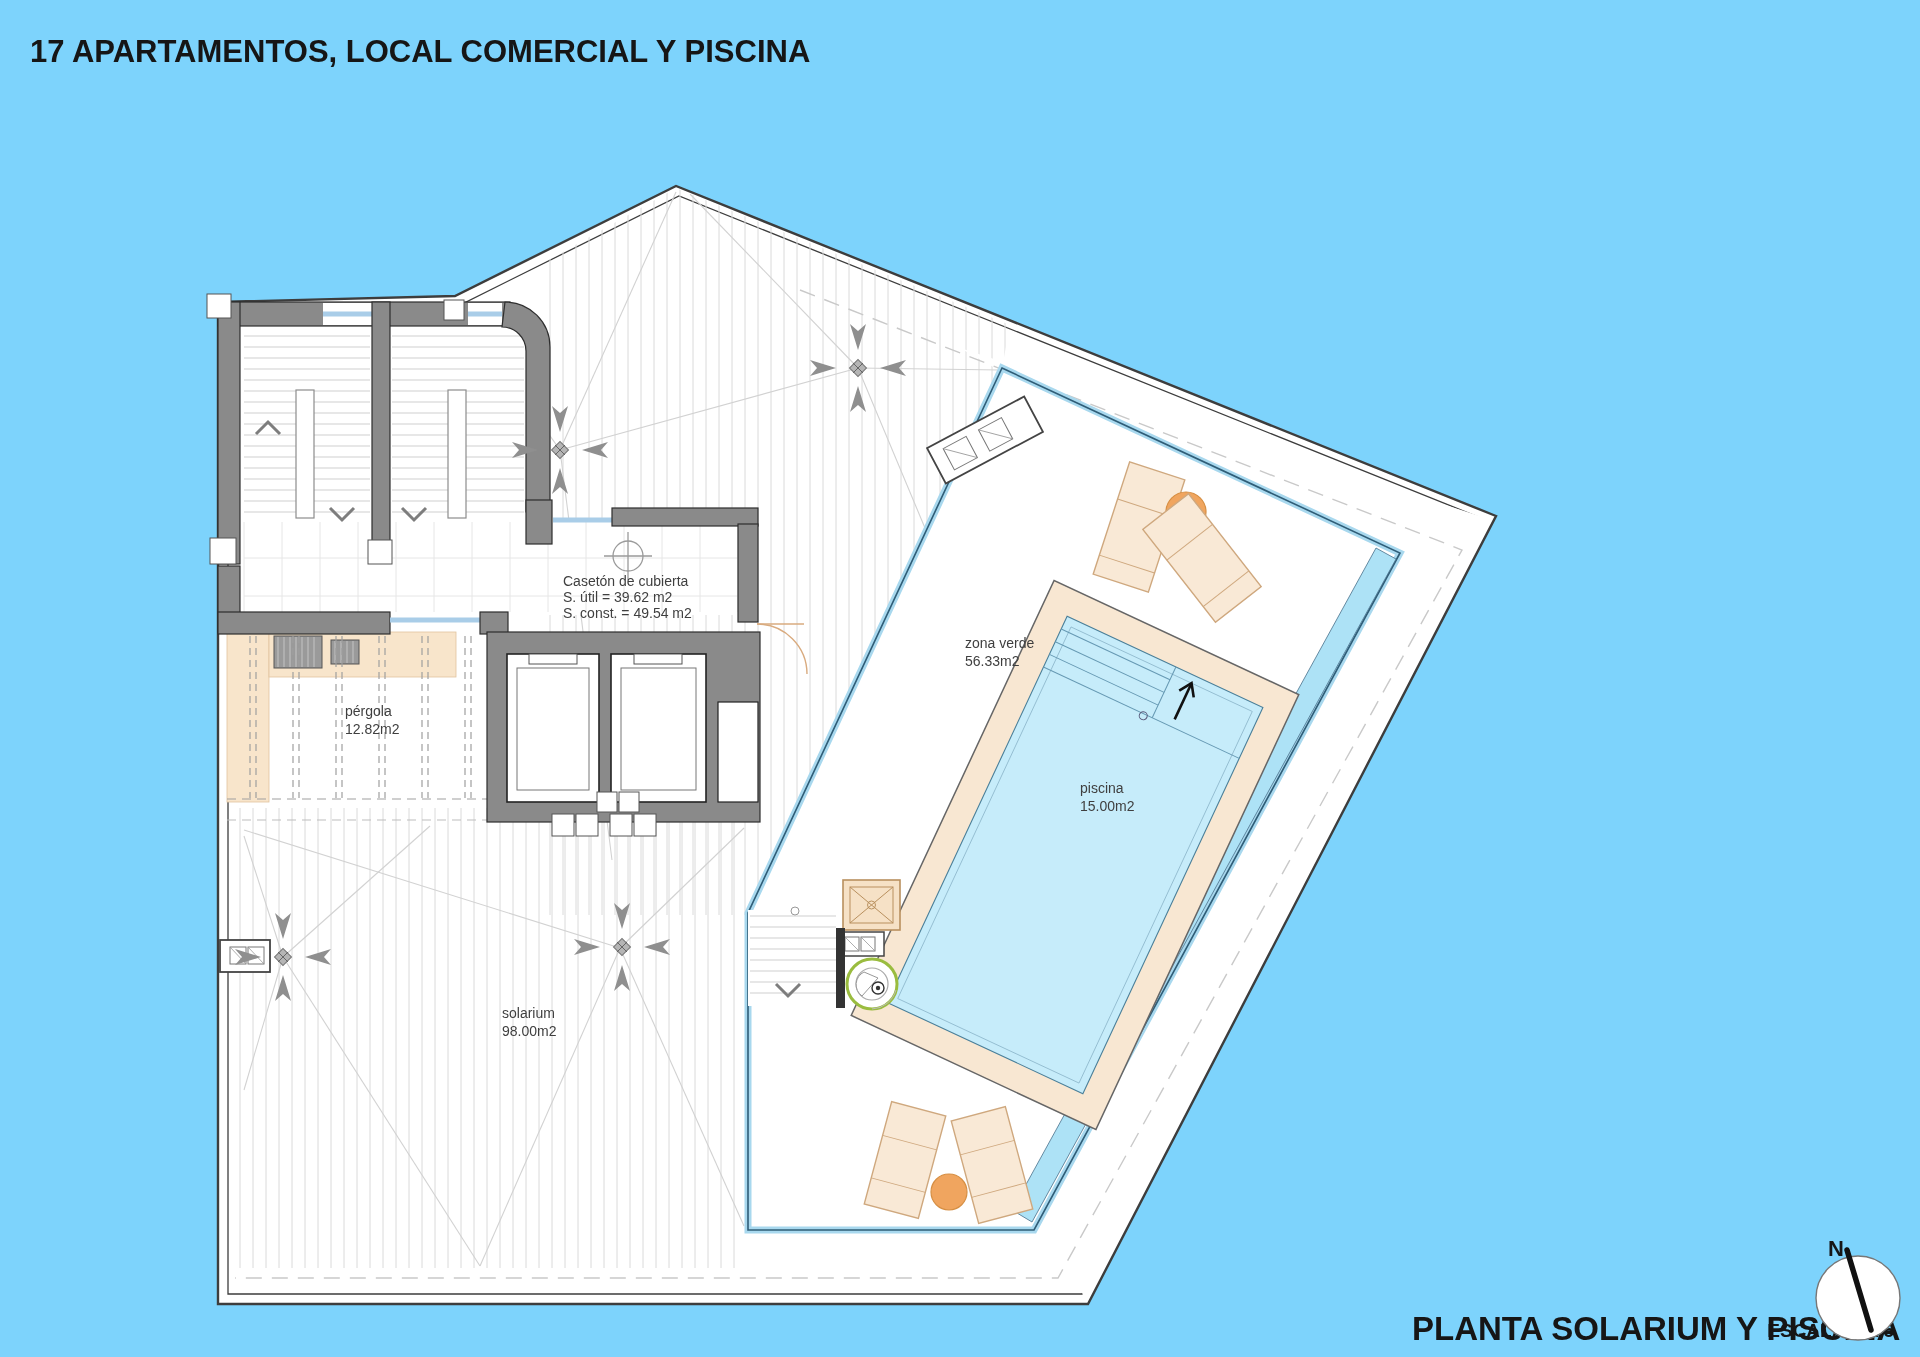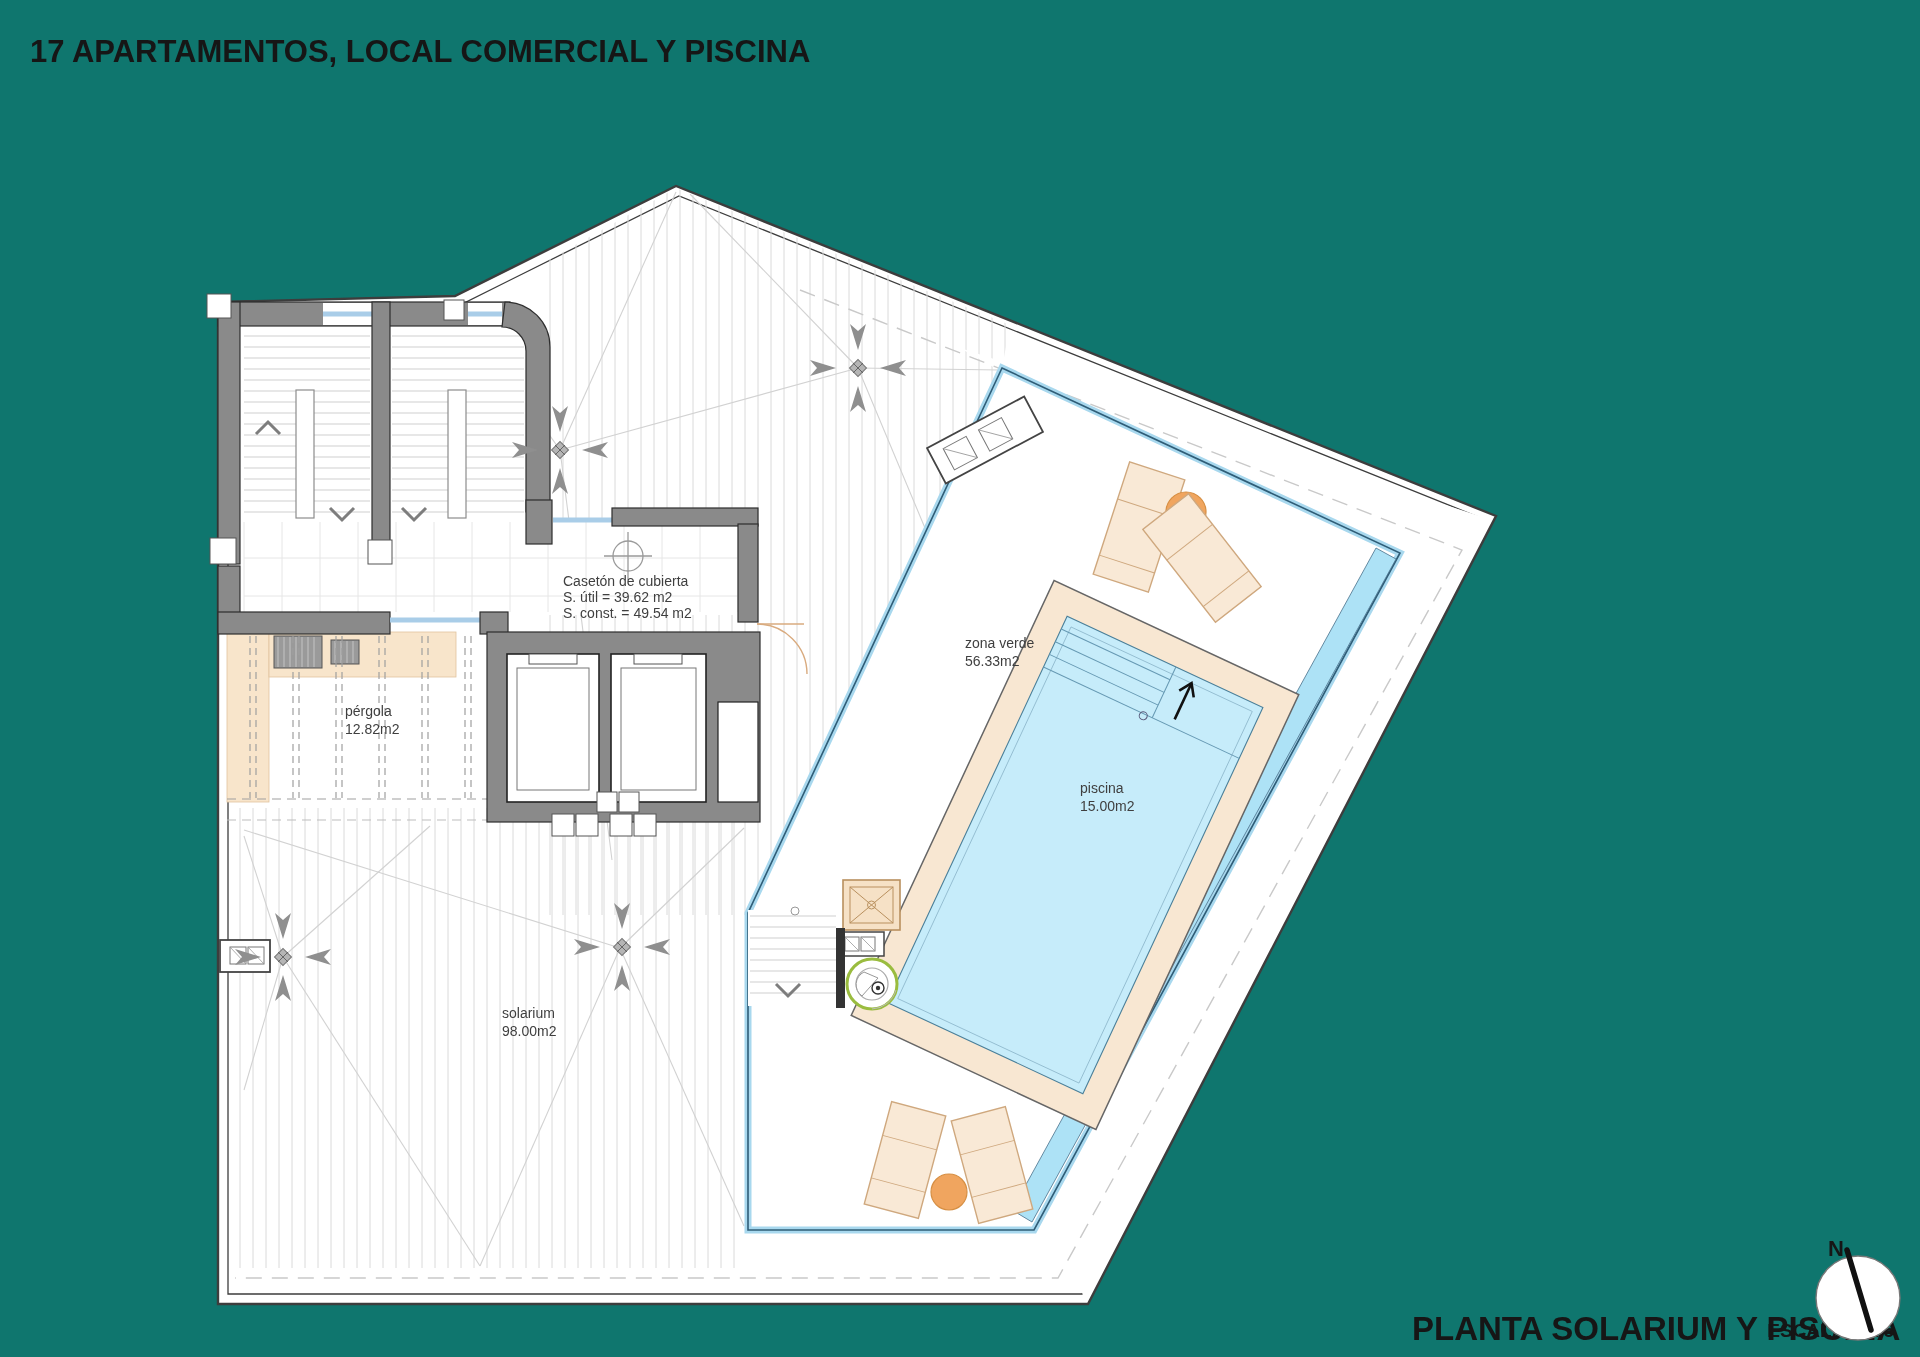--- a/index.html
+++ b/index.html
@@ -1,16 +1,16 @@
 <!DOCTYPE html>
 <html><head>
 <meta charset="utf-8">
 <style>
   html,body{margin:0;padding:0;background:#ffffff;}
-  #stage{position:relative;width:1920px;height:1357px;background:#0f766e;overflow:hidden;}
+  #stage{position:relative;width:1920px;height:1357px;background:#7dd3fc;overflow:hidden;}
   svg{position:absolute;left:0;top:0;}
   text{font-family:"Liberation Sans",sans-serif;fill:#3f3f3f;}
   .ttl{font-size:31px;font-weight:bold;fill:#161616;}
   .lbl{font-size:14px;}
   .ftr{font-size:33px;font-weight:bold;fill:#161616;}
   .esc{font-size:19px;font-weight:bold;fill:#161616;}
   .north{font-size:22px;font-weight:bold;fill:#161616;}
   .wall{fill:#8a8a8a;stroke:#2e2e2e;stroke-width:1.2;}
   .win{stroke:#a9cde8;stroke-width:5;}
   .chev{stroke:#7d7d7d;stroke-width:3;fill:none;}

